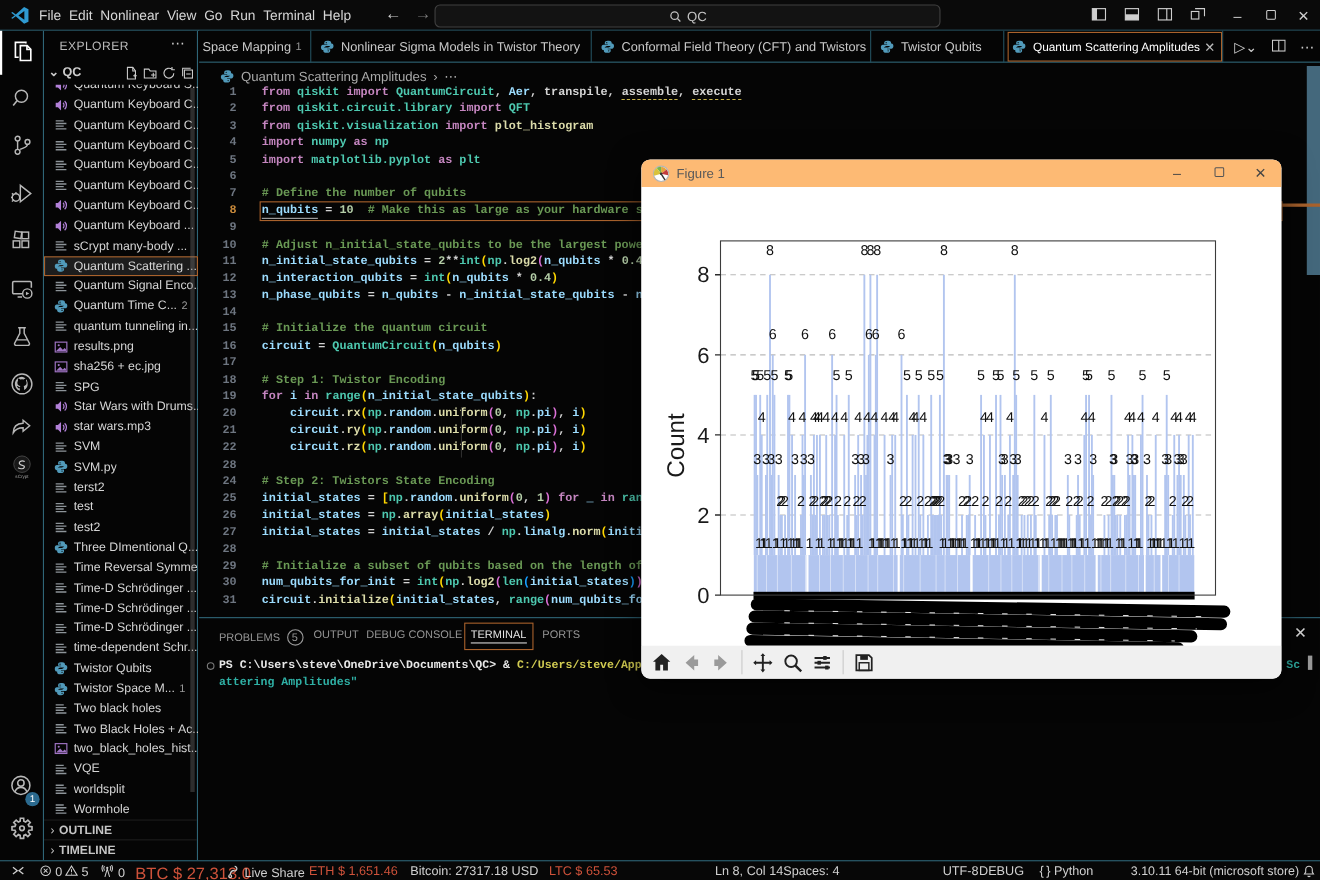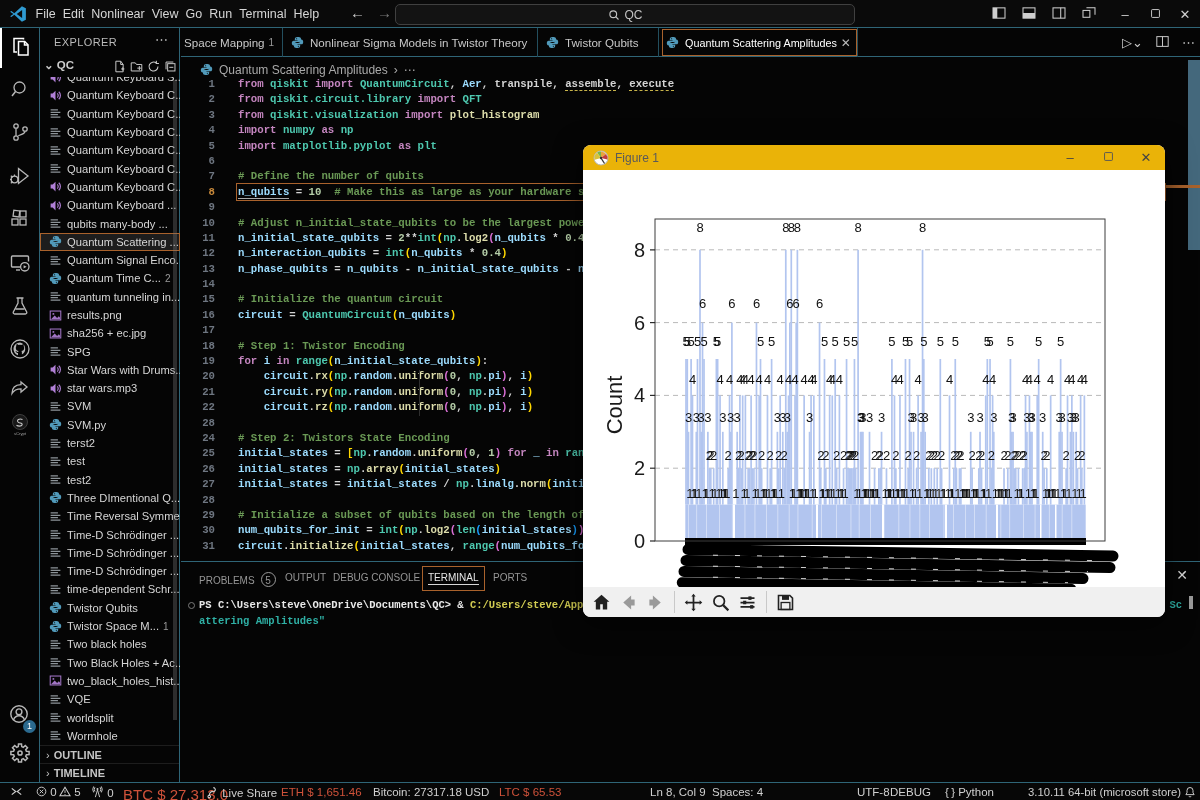--- a/index.html
+++ b/index.html
@@ -88,21 +88,21 @@
 
 
 #status { position:absolute; left:0; top:782px; width:1200px; height:18px; background:#070707;
   border-top:1px solid #2f6577; color:#d0d0d0; font-size:11.5px; }
 #status .it { position:absolute; top:2.5px; white-space:nowrap; }
 #status .red { color:#cf523a; }
 
 
 #figwin { position:absolute; left:583px; top:145px; width:582px; height:472px; background:#fff;
   border-radius:8px; box-shadow:0 6px 28px rgba(0,0,0,.7); overflow:hidden; z-index:50; }
-#figtitle { position:absolute; left:0; top:0; width:582px; height:25px; background:#eab308;
+#figtitle { position:absolute; left:0; top:0; width:582px; height:25px; background:#fdba74;
   display:flex; align-items:center; color:#5a5a5a; font-size:12px; }
 #figtitle .ficon { margin:0 6px 0 10px; width:16px; height:16px; }
 #figctl { position:absolute; right:0; top:0; height:25px; display:flex; align-items:center; color:#444; }
 #figctl span { width:38px; text-align:center; font-size:13px; }
 #figplot { position:absolute; left:0; top:25px; }
 #figtool { position:absolute; left:0; top:442px; width:582px; height:30px; background:#f0f0f0;
   display:flex; align-items:center; }
 #figtool svg { width:21px; height:21px; margin:0 3px; }
 #figtool .sep { width:1px; height:22px; background:#c9c9c9; margin:0 5px; }
 </style></head>
@@ -331,21 +331,21 @@
           <span class="fnm">Quantum Keyboard ...</span>
         </div>
 <div class="frow">
           <span class="fic">
             <svg width="13" height="13" viewBox="0 0 16 16">
               <g stroke="#8d9499" stroke-width="1.5">
                 <path d="M2 3.5h9M2 6.5h12M2 9.5h9M2 12.5h12"></path>
               </g>
             </svg>
           </span>
-          <span class="fnm">qubits many-body ...</span>
+          <span class="fnm">sCrypt many-body ...</span>
         </div>
 <div class="frow sel">
           <span class="fic">
             <svg width="13" height="13" viewBox="0 0 16 16">
               <path d="M7.9 1.2c-2 0-3.2.9-3.2 2.4v1.6h3.4v.6H3.2C1.7 5.8 1 7 1 8.7c0 1.7.7 2.9 2.2 2.9h1.5V9.8c0-1.4 1.2-2.5 2.7-2.5h3c1.2 0 2-.8 2-2V3.6c0-1.5-1.3-2.4-3-2.4zm-1 1.5a.7.7 0 1 1 0 1.4.7.7 0 0 1 0-1.4z" fill="#519aba"></path>
               <path d="M8.1 14.8c2 0 3.2-.9 3.2-2.4v-1.6H7.9v-.6h4.9c1.5 0 2.2-1.2 2.2-2.9 0-1.7-.7-2.9-2.2-2.9h-1.5v1.8c0 1.4-1.2 2.5-2.7 2.5h-3c-1.2 0-2 .8-2 2v1.7c0 1.5 1.3 2.4 3 2.4zm1-1.5a.7.7 0 1 1 0-1.4.7.7 0 0 1 0 1.4z" fill="#519aba"></path>
             </svg>
           </span>
           <span class="fnm">Quantum Scattering ...</span>
         </div>
@@ -622,20 +622,26 @@
 
 <div id="editor">
   <div id="tabs">
     <div class="tab" style="width:102px;padding-left:3px">Space Mapping <span style="color:#9a9a9a;font-size:10px;margin-left:4px">1</span></div>
     <div class="tab" style="width:255px"><span class="pyi">
             <svg width="13" height="13" viewBox="0 0 16 16">
               <path d="M7.9 1.2c-2 0-3.2.9-3.2 2.4v1.6h3.4v.6H3.2C1.7 5.8 1 7 1 8.7c0 1.7.7 2.9 2.2 2.9h1.5V9.8c0-1.4 1.2-2.5 2.7-2.5h3c1.2 0 2-.8 2-2V3.6c0-1.5-1.3-2.4-3-2.4zm-1 1.5a.7.7 0 1 1 0 1.4.7.7 0 0 1 0-1.4z" fill="#519aba"></path>
               <path d="M8.1 14.8c2 0 3.2-.9 3.2-2.4v-1.6H7.9v-.6h4.9c1.5 0 2.2-1.2 2.2-2.9 0-1.7-.7-2.9-2.2-2.9h-1.5v1.8c0 1.4-1.2 2.5-2.7 2.5h-3c-1.2 0-2 .8-2 2v1.7c0 1.5 1.3 2.4 3 2.4zm1-1.5a.7.7 0 1 1 0-1.4.7.7 0 0 1 0 1.4z" fill="#519aba"></path>
             </svg>
           </span>Nonlinear Sigma Models in Twistor Theory</div>
+    <div class="tab" style="width:254px"><span class="pyi">
+            <svg width="13" height="13" viewBox="0 0 16 16">
+              <path d="M7.9 1.2c-2 0-3.2.9-3.2 2.4v1.6h3.4v.6H3.2C1.7 5.8 1 7 1 8.7c0 1.7.7 2.9 2.2 2.9h1.5V9.8c0-1.4 1.2-2.5 2.7-2.5h3c1.2 0 2-.8 2-2V3.6c0-1.5-1.3-2.4-3-2.4zm-1 1.5a.7.7 0 1 1 0 1.4.7.7 0 0 1 0-1.4z" fill="#519aba"></path>
+              <path d="M8.1 14.8c2 0 3.2-.9 3.2-2.4v-1.6H7.9v-.6h4.9c1.5 0 2.2-1.2 2.2-2.9 0-1.7-.7-2.9-2.2-2.9h-1.5v1.8c0 1.4-1.2 2.5-2.7 2.5h-3c-1.2 0-2 .8-2 2v1.7c0 1.5 1.3 2.4 3 2.4zm1-1.5a.7.7 0 1 1 0-1.4.7.7 0 0 1 0 1.4z" fill="#519aba"></path>
+            </svg>
+          </span>Conformal Field Theory (CFT) and Twistors</div>
     <div class="tab" style="width:121px"><span class="pyi">
             <svg width="13" height="13" viewBox="0 0 16 16">
               <path d="M7.9 1.2c-2 0-3.2.9-3.2 2.4v1.6h3.4v.6H3.2C1.7 5.8 1 7 1 8.7c0 1.7.7 2.9 2.2 2.9h1.5V9.8c0-1.4 1.2-2.5 2.7-2.5h3c1.2 0 2-.8 2-2V3.6c0-1.5-1.3-2.4-3-2.4zm-1 1.5a.7.7 0 1 1 0 1.4.7.7 0 0 1 0-1.4z" fill="#519aba"></path>
               <path d="M8.1 14.8c2 0 3.2-.9 3.2-2.4v-1.6H7.9v-.6h4.9c1.5 0 2.2-1.2 2.2-2.9 0-1.7-.7-2.9-2.2-2.9h-1.5v1.8c0 1.4-1.2 2.5-2.7 2.5h-3c-1.2 0-2 .8-2 2v1.7c0 1.5 1.3 2.4 3 2.4zm1-1.5a.7.7 0 1 1 0-1.4.7.7 0 0 1 0 1.4z" fill="#519aba"></path>
             </svg>
           </span>Twistor Qubits</div>
     <div class="tab active" style="width:197px;margin-left:2px;padding:0 5px;font-size:10.8px"><span class="pyi">
             <svg width="13" height="13" viewBox="0 0 16 16">
               <path d="M7.9 1.2c-2 0-3.2.9-3.2 2.4v1.6h3.4v.6H3.2C1.7 5.8 1 7 1 8.7c0 1.7.7 2.9 2.2 2.9h1.5V9.8c0-1.4 1.2-2.5 2.7-2.5h3c1.2 0 2-.8 2-2V3.6c0-1.5-1.3-2.4-3-2.4zm-1 1.5a.7.7 0 1 1 0 1.4.7.7 0 0 1 0-1.4z" fill="#519aba"></path>
               <path d="M8.1 14.8c2 0 3.2-.9 3.2-2.4v-1.6H7.9v-.6h4.9c1.5 0 2.2-1.2 2.2-2.9 0-1.7-.7-2.9-2.2-2.9h-1.5v1.8c0 1.4-1.2 2.5-2.7 2.5h-3c-1.2 0-2 .8-2 2v1.7c0 1.5 1.3 2.4 3 2.4zm1-1.5a.7.7 0 1 1 0-1.4.7.7 0 0 1 0 1.4z" fill="#519aba"></path>
@@ -728,21 +734,21 @@
           <circle cx="7.5" cy="3.5" r="1.2" fill="#cfcfcf"></circle>
         </svg> 0</span>
   <span class="it red" style="left:123px;font-size:15px">BTC $ 27,313.0</span>
   <span class="it" style="left:206px"><svg width="13" height="13" viewBox="0 0 16 16" style="vertical-align:-2px">
           <path d="M9 2a2.5 2.5 0 1 1-1.5 4.5C5 7.5 4 9.5 4 12" fill="none" stroke="#cfcfcf" stroke-width="1.4"></path>
           <circle cx="4" cy="13" r="1.6" fill="none" stroke="#cfcfcf" stroke-width="1.3"></circle>
         </svg> Live Share</span>
   <span class="it red" style="left:281px">ETH $ 1,651.46</span>
   <span class="it" style="left:373px">Bitcoin: 27317.18 USD</span>
   <span class="it red" style="left:499px">LTC $ 65.53</span>
-  <span class="it" style="left:650px">Ln 8, Col 9</span>
+  <span class="it" style="left:650px">Ln 8, Col 14</span>
   <span class="it" style="left:712px">Spaces: 4</span>
   <span class="it" style="left:857px">UTF-8</span>
   <span class="it" style="left:890px">DEBUG</span>
   <span class="it" style="left:945px">{ } Python</span>
   <span class="it" style="left:1028px;font-size:11.3px">3.10.11 64-bit (microsoft store)</span>
   <span class="it" style="left:1184px;top:3px"><svg width="12" height="12" viewBox="0 0 16 16">
           <path d="M8 2a4 4 0 0 0-4 4v3L2.5 11.5h11L12 9V6a4 4 0 0 0-4-4z" fill="none" stroke="#cfcfcf" stroke-width="1.3"></path>
           <path d="M6.5 13.5a1.6 1.6 0 0 0 3 0" fill="none" stroke="#cfcfcf" stroke-width="1.3"></path>
         </svg></span>
 </div>

